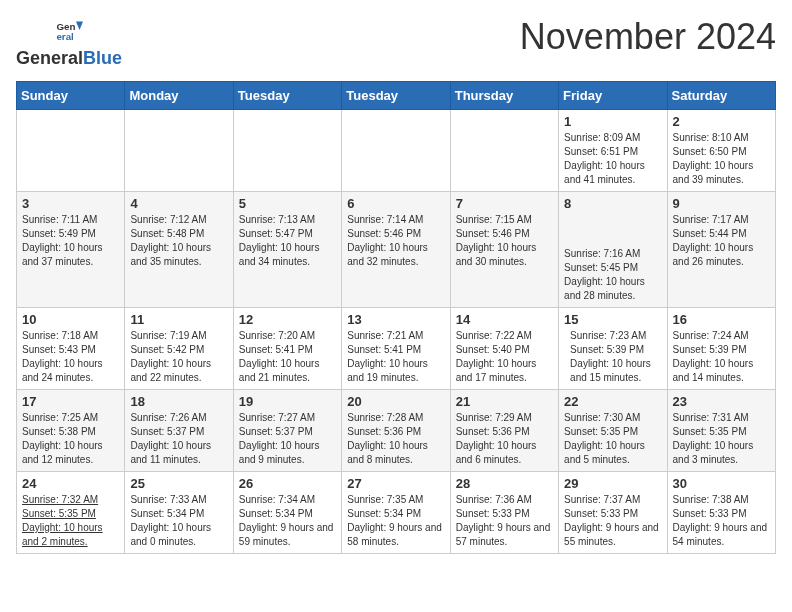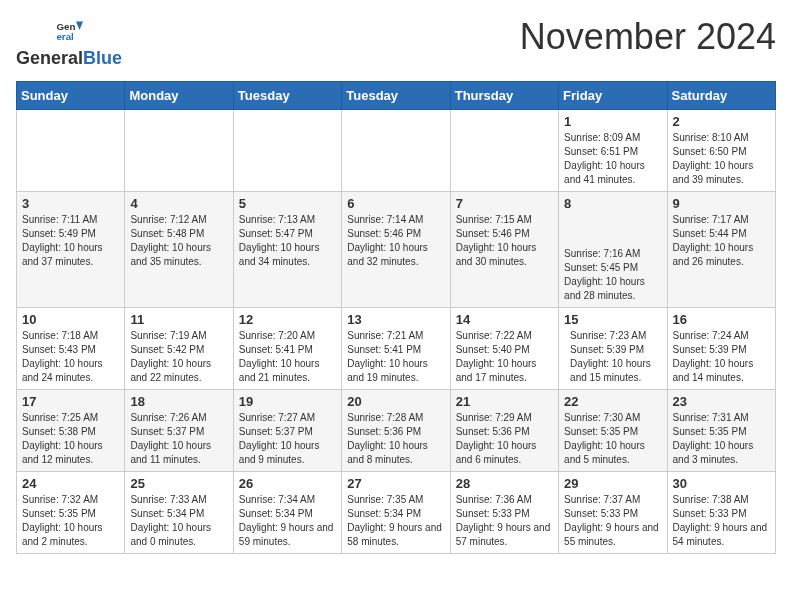--- a/index.html
+++ b/index.html
@@ -265,21 +265,21 @@
         <td>
           <span class="day-number">23</span>
           <div class="day-info" style="white-space: pre-line;">Sunrise: 7:31 AM
 Sunset: 5:35 PM
 Daylight: 10 hours and 3 minutes.</div>
         </td>
       </tr>
       <tr class="row-odd">
         <td>
           <span class="day-number">24</span>
-          <div class="day-info" style="white-space: pre-line;">Sunrise: 7:32 AM
+          <div class="day-info" style="white-space: pre-line; text-decoration: underline;">Sunrise: 7:32 AM
 Sunset: 5:35 PM
 Daylight: 10 hours and 2 minutes.</div>
         </td>
         <td>
           <span class="day-number">25</span>
           <div class="day-info" style="white-space: pre-line;">Sunrise: 7:33 AM
 Sunset: 5:34 PM
 Daylight: 10 hours and 0 minutes.</div>
         </td>
         <td>

